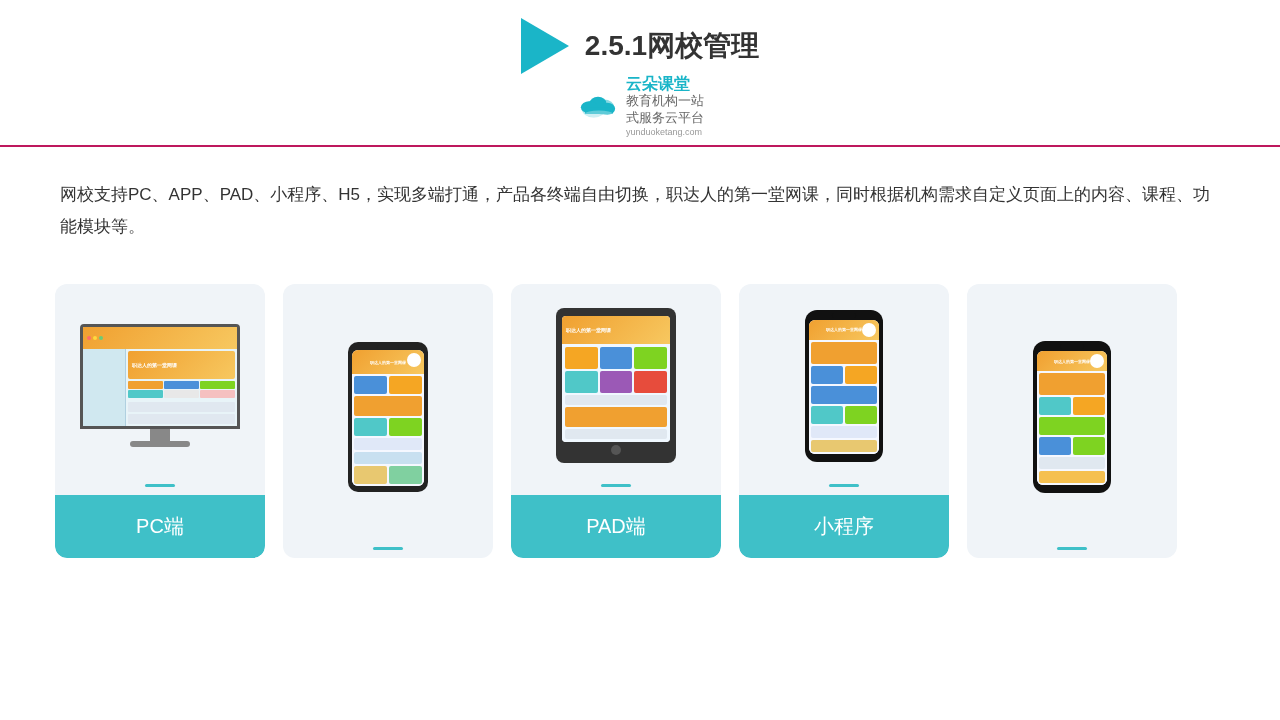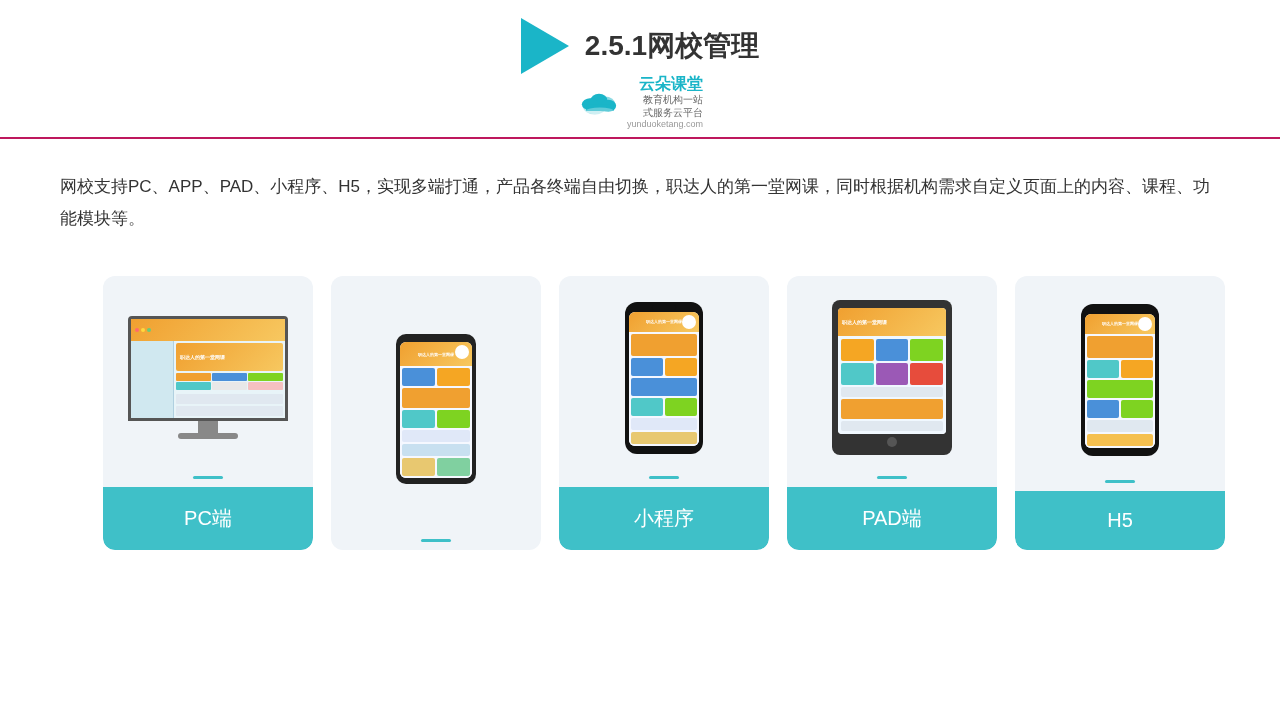--- a/index.html
+++ b/index.html
@@ -47,52 +47,52 @@
       align-items: center;
       gap: 6px;
     }
     .cloud-icon {
       width: 44px;
       height: 30px;
     }
     .brand-text {
       display: flex;
       flex-direction: column;
-      align-items: flex-end;
+      align-items: flex-start;
     }
     .brand-name {
       font-size: 16px;
       color: #1ab5c8;
       font-weight: bold;
       line-height: 1.2;
     }
     .brand-sub {
-      font-size: 10px;
+      font-size: 13px;
       color: #666;
       line-height: 1.3;
     }
     .brand-url {
       font-size: 9px;
       color: #999;
     }
 
     
     .description {
       padding: 32px 60px 20px 60px;
       font-size: 17px;
       color: #333;
       line-height: 1.9;
     }
 
     
     .cards-container {
       display: flex;
       gap: 18px;
-      padding: 20px 55px 30px 31px;
-      justify-content: flex-end;
+      padding: 20px 55px 30px 55px;
+      justify-content: flex-start;
     }
 
     .card {
       background: #f0f4f8;
       border-radius: 12px;
       width: 210px;
       flex-shrink: 0;
       display: flex;
       flex-direction: column;
       overflow: hidden;
@@ -496,52 +496,20 @@
             </div>
           </div>
         </div>
       </div>
     </div>
     <div class="deco-line"></div>
   </div>
 
   <div class="card">
     <div class="card-image-area">
-      <div class="phone-mockup">
-        <div class="mini-phone-frame">
-          <div class="mini-phone-notch"></div>
-          <div class="mini-phone-screen">
-            <div class="phone-header-bar">
-              <div class="phone-avatar-circle"></div>
-              <span class="phone-header-text">职达人的第一堂网课</span>
-            </div>
-            <div class="phone-content">
-              <div style="background:#f0a030; height:22px; border-radius:2px;"></div>
-              <div class="phone-content-row">
-                <div class="phone-card-sm phone-card-blue"></div>
-                <div class="phone-card-sm phone-card-orange"></div>
-              </div>
-              <div style="background:#4a90d9; height:18px; border-radius:2px;"></div>
-              <div class="phone-content-row">
-                <div class="phone-card-sm phone-card-teal"></div>
-                <div class="phone-card-sm phone-card-green"></div>
-              </div>
-              <div class="phone-row-full"></div>
-              <div style="background:#e8c870; height:12px; border-radius:2px;"></div>
-            </div>
-          </div>
-        </div>
-      </div>
-    </div>
-    <div class="deco-line"></div>
-    <div class="card-label">小程序</div>
-  </div>
-
-  <div class="card">
-    <div class="card-image-area">
       <div class="tablet-mockup">
         <div class="tablet-frame">
           <div class="tablet-screen">
             <div class="tablet-top">
               <span class="tablet-top-text">职达人的第一堂网课</span>
             </div>
             <div class="tablet-content">
               <div class="tablet-grid">
                 <div class="tablet-item t-orange"></div>
                 <div class="tablet-item t-blue"></div>
@@ -569,32 +537,63 @@
         <div class="mini-phone-frame">
           <div class="mini-phone-notch"></div>
           <div class="mini-phone-screen">
             <div class="phone-header-bar">
               <div class="phone-avatar-circle"></div>
               <span class="phone-header-text">职达人的第一堂网课</span>
             </div>
             <div class="phone-content">
               <div style="background:#f0a030; height:22px; border-radius:2px;"></div>
               <div class="phone-content-row">
+                <div class="phone-card-sm phone-card-blue"></div>
+                <div class="phone-card-sm phone-card-orange"></div>
+              </div>
+              <div style="background:#4a90d9; height:18px; border-radius:2px;"></div>
+              <div class="phone-content-row">
                 <div class="phone-card-sm phone-card-teal"></div>
-                <div class="phone-card-sm phone-card-orange"></div>
-              </div>
-              <div style="background:#7ed321; height:18px; border-radius:2px;"></div>
-              <div class="phone-content-row">
-                <div class="phone-card-sm phone-card-blue"></div>
                 <div class="phone-card-sm phone-card-green"></div>
               </div>
-              <div style="background:#e0e8f0; height:12px; border-radius:2px;"></div>
-              <div style="background:#f5c050; height:12px; border-radius:2px;"></div>
+              <div class="phone-row-full"></div>
+              <div style="background:#e8c870; height:12px; border-radius:2px;"></div>
             </div>
           </div>
         </div>
       </div>
     </div>
     <div class="deco-line"></div>
-    <div class="card-label">H5</div>
+    <div class="card-label">小程序</div>
+  </div>
+
+  <div class="card">
+    <div class="card-image-area">
+      <div class="phone-mockup">
+        <div class="mini-phone-frame">
+          <div class="mini-phone-notch"></div>
+          <div class="mini-phone-screen">
+            <div class="phone-header-bar">
+              <div class="phone-avatar-circle"></div>
+              <span class="phone-header-text">职达人的第一堂网课</span>
+            </div>
+            <div class="phone-content">
+              <div style="background:#f0a030; height:22px; border-radius:2px;"></div>
+              <div class="phone-content-row">
+                <div class="phone-card-sm phone-card-teal"></div>
+                <div class="phone-card-sm phone-card-orange"></div>
+              </div>
+              <div style="background:#7ed321; height:18px; border-radius:2px;"></div>
+              <div class="phone-content-row">
+                <div class="phone-card-sm phone-card-blue"></div>
+                <div class="phone-card-sm phone-card-green"></div>
+              </div>
+              <div style="background:#e0e8f0; height:12px; border-radius:2px;"></div>
+              <div style="background:#f5c050; height:12px; border-radius:2px;"></div>
+            </div>
+          </div>
+        </div>
+      </div>
+    </div>
+    <div class="deco-line"></div>
   </div>
 
 </div>
 
 </body></html>

